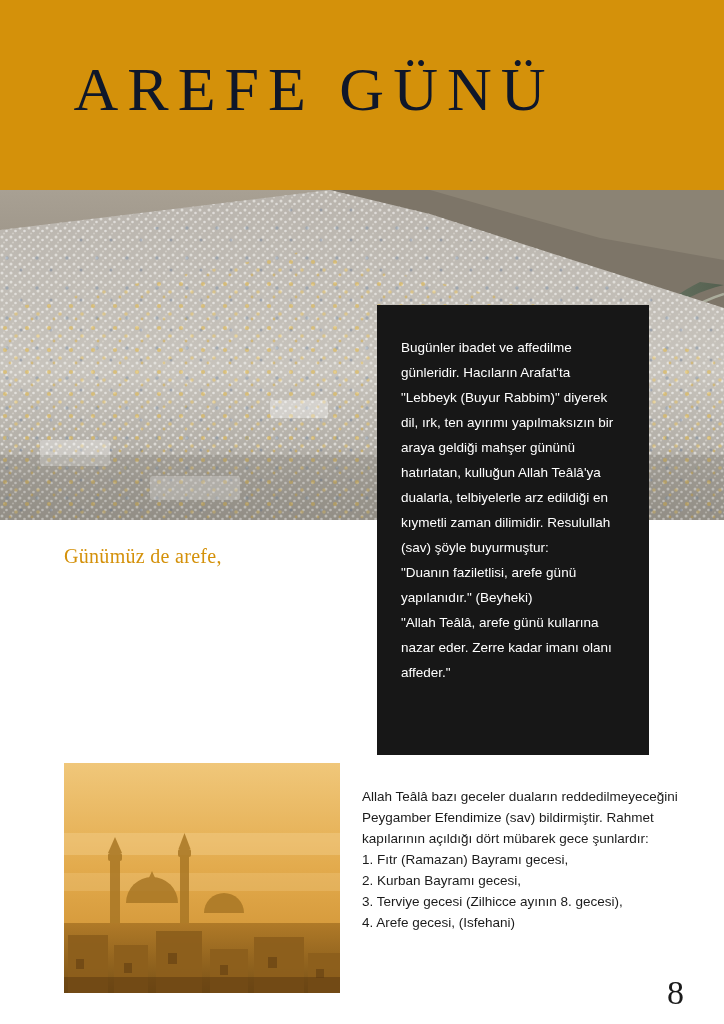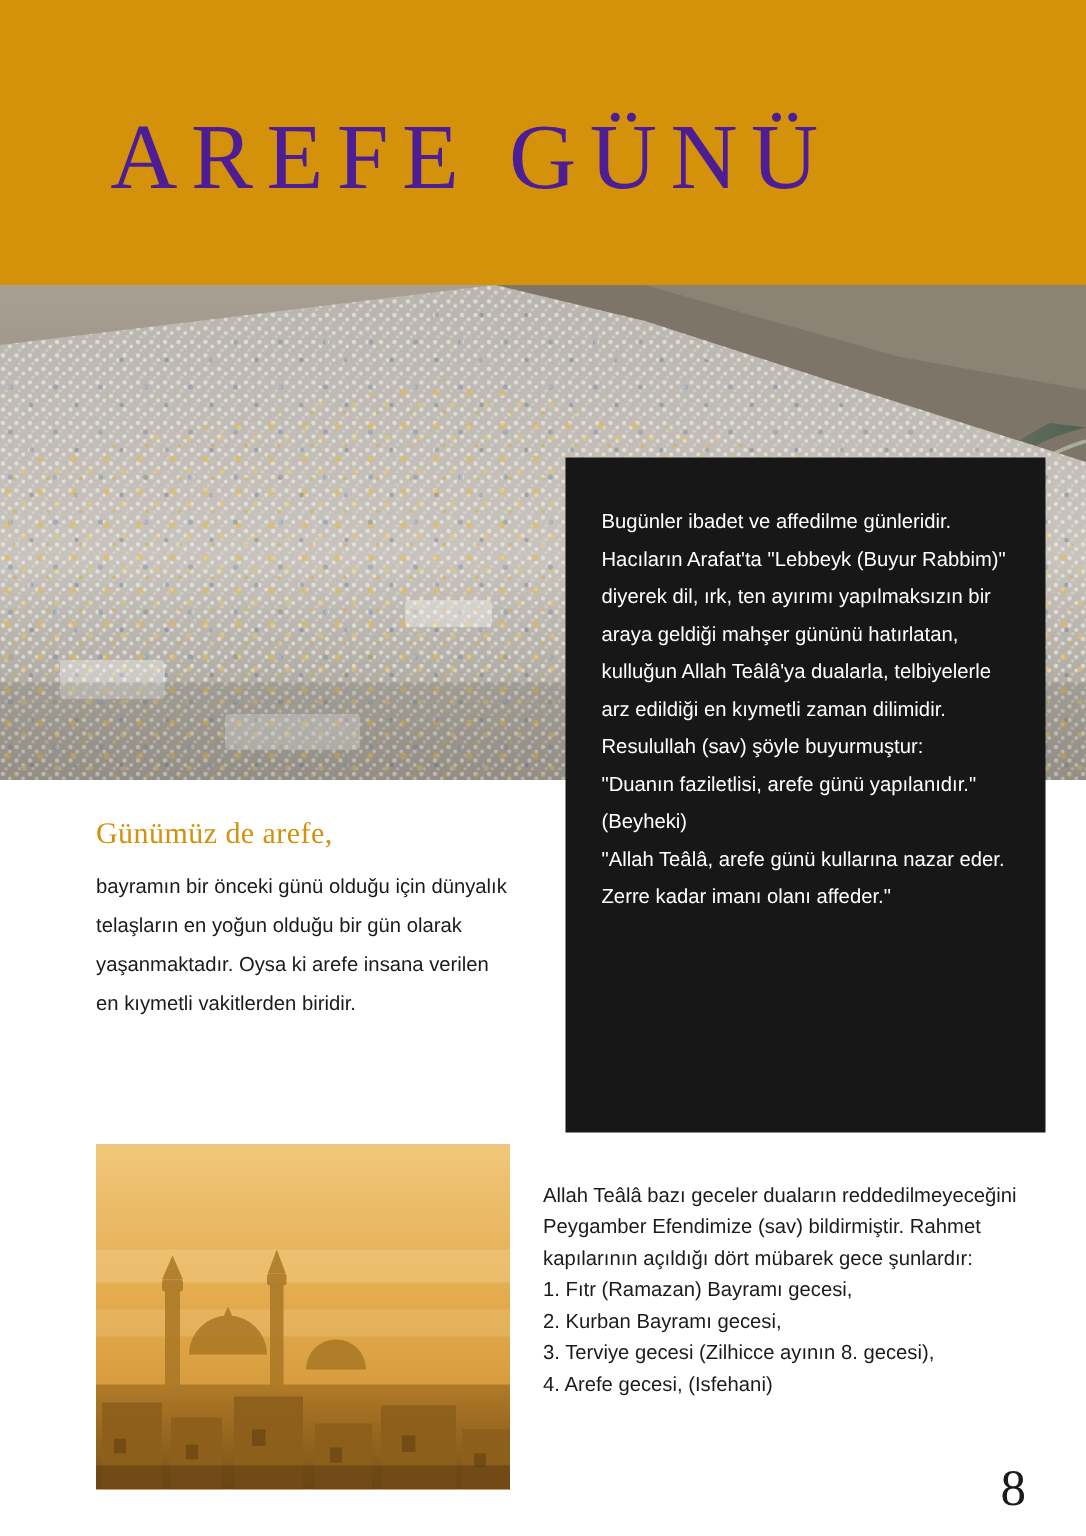--- a/index.html
+++ b/index.html
@@ -27,43 +27,42 @@
   }
   .header-title {
     position: absolute;
     top: 58px;
     left: 0;
     width: 628px;
     text-align: center;
     font-family: "Liberation Serif", serif;
     font-size: 62px;
     letter-spacing: 9px;
-    color: #4c1d95;
+    color: #0f172a;
     font-weight: 400;
     line-height: 1;
-    margin-top: 16px;
   }
 
   
   .hero-photo {
     position: absolute;
     top: 190px; left: 0;
     width: 724px;
     height: 330px;
     overflow: hidden;
     background: #8c8378;
   }
   .hero-photo svg { display: block; width: 724px; height: 330px; }
 
   
   .quote-card {
     position: absolute;
     top: 305px;
     left: 377px;
-    width: 320px;
+    width: 272px;
     height: 450px;
     background: #171717;
     padding: 30px 24px 4px 24px;
   }
   .quote-text {
     color: #ffffff;
     font-size: 13.5px;
     line-height: 25px;
     white-space: pre-line;
   }
@@ -189,21 +188,20 @@
     </svg>
   </div>
 
   <div class="quote-card">
     <div class="quote-text">Bugünler ibadet ve affedilme günleridir. Hacıların Arafat'ta "Lebbeyk (Buyur Rabbim)" diyerek dil, ırk, ten ayırımı yapılmaksızın bir araya geldiği mahşer gününü hatırlatan, kulluğun Allah Teâlâ'ya dualarla, telbiyelerle arz edildiği en kıymetli zaman dilimidir. Resulullah (sav) şöyle buyurmuştur:
 "Duanın faziletlisi, arefe günü yapılanıdır." (Beyheki)
 "Allah Teâlâ, arefe günü kullarına nazar eder. Zerre kadar imanı olanı affeder."</div>
   </div>
 
   <div class="left-heading">Günümüz de arefe,</div>
-  <div class="left-body">bayramın bir önceki günü olduğu için dünyalık telaşların en yoğun olduğu bir gün olarak yaşanmaktadır. Oysa ki arefe insana verilen en kıymetli vakitlerden biridir.</div>
 
   <div class="city-photo">
     <svg viewBox="0 0 276 230" preserveAspectRatio="none" aria-hidden="true">
       <defs>
         <linearGradient id="gSky" x1="0" y1="0" x2="0" y2="1">
           <stop offset="0%" stop-color="#f0c77a"></stop>
           <stop offset="45%" stop-color="#e3ab4d"></stop>
           <stop offset="100%" stop-color="#c98a2b"></stop>
         </linearGradient>
         <linearGradient id="gCity" x1="0" y1="0" x2="0" y2="1">

